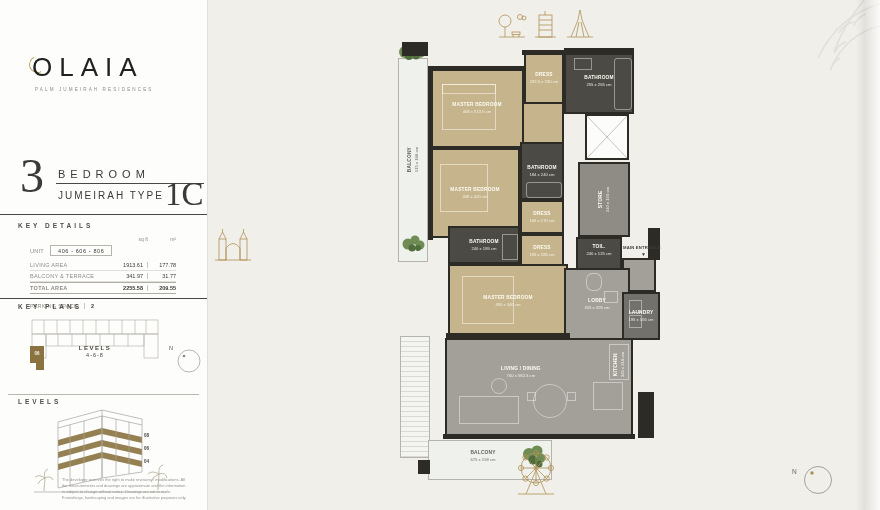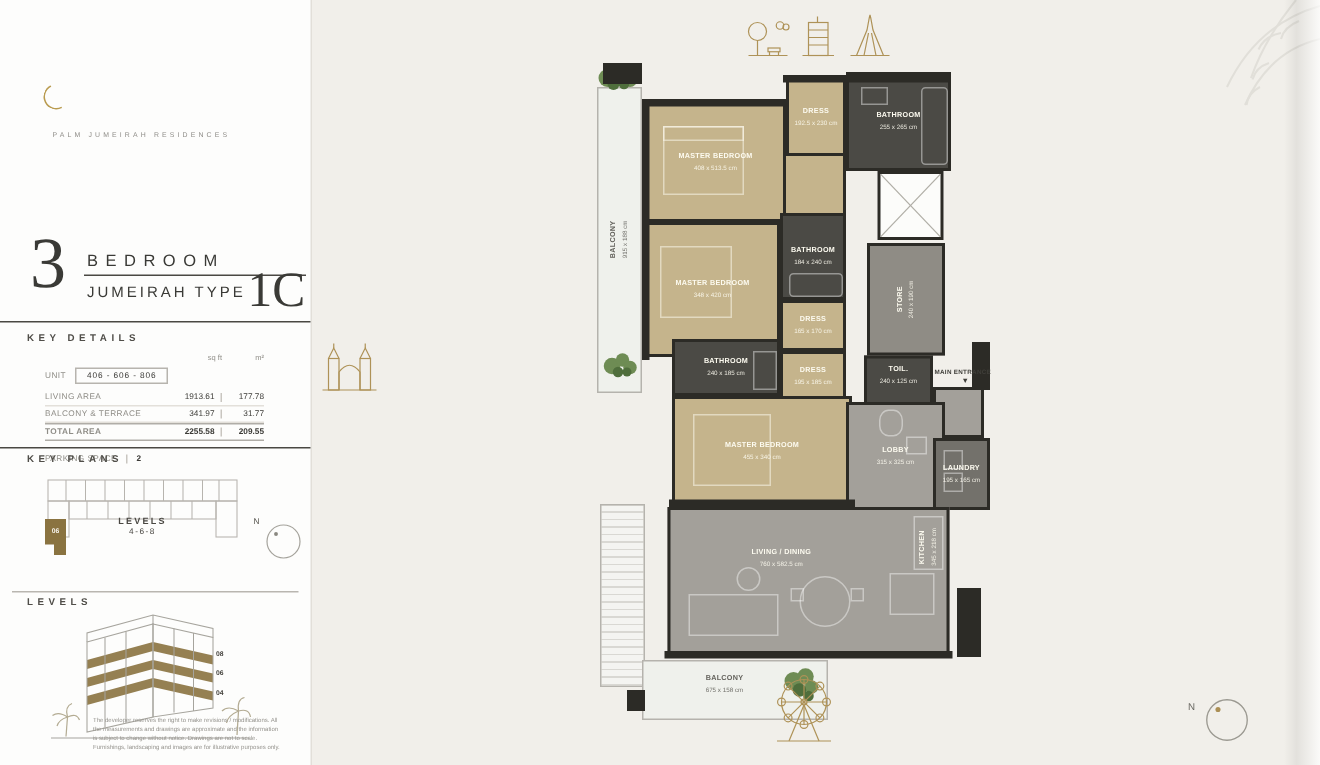--- a/index.html
+++ b/index.html
@@ -76,20 +76,21 @@
       <path d="M122,0 Q101,26 92,52"></path>
       <path d="M112,22 q-11,2 -15,11"></path>
       <path d="M124,14 q-10,4 -12,12"></path>
       <path d="M104,42 q-9,3 -11,11"></path>
       <path d="M98,58 q-8,4 -9,12"></path>
     </g>
   </svg>
 
   <div class="left-panel">
     <div class="logo-accent"></div>
+    <div class="logo-text">OLAIA</div>
     <div class="logo-tag">PALM JUMEIRAH RESIDENCES</div>
 
     <div class="big-num">3</div>
     <div class="t-bedroom">BEDROOM</div>
     <div class="hline" style="left:56px;top:183px;width:148px;"></div>
     <div class="t-res">JUMEIRAH TYPE</div>
     <div class="t-code">1C</div>
     <div class="hline" style="left:0;top:214px;width:207px;"></div>
 
     <div class="heading" style="left:18px;top:222px;">KEY DETAILS</div>

